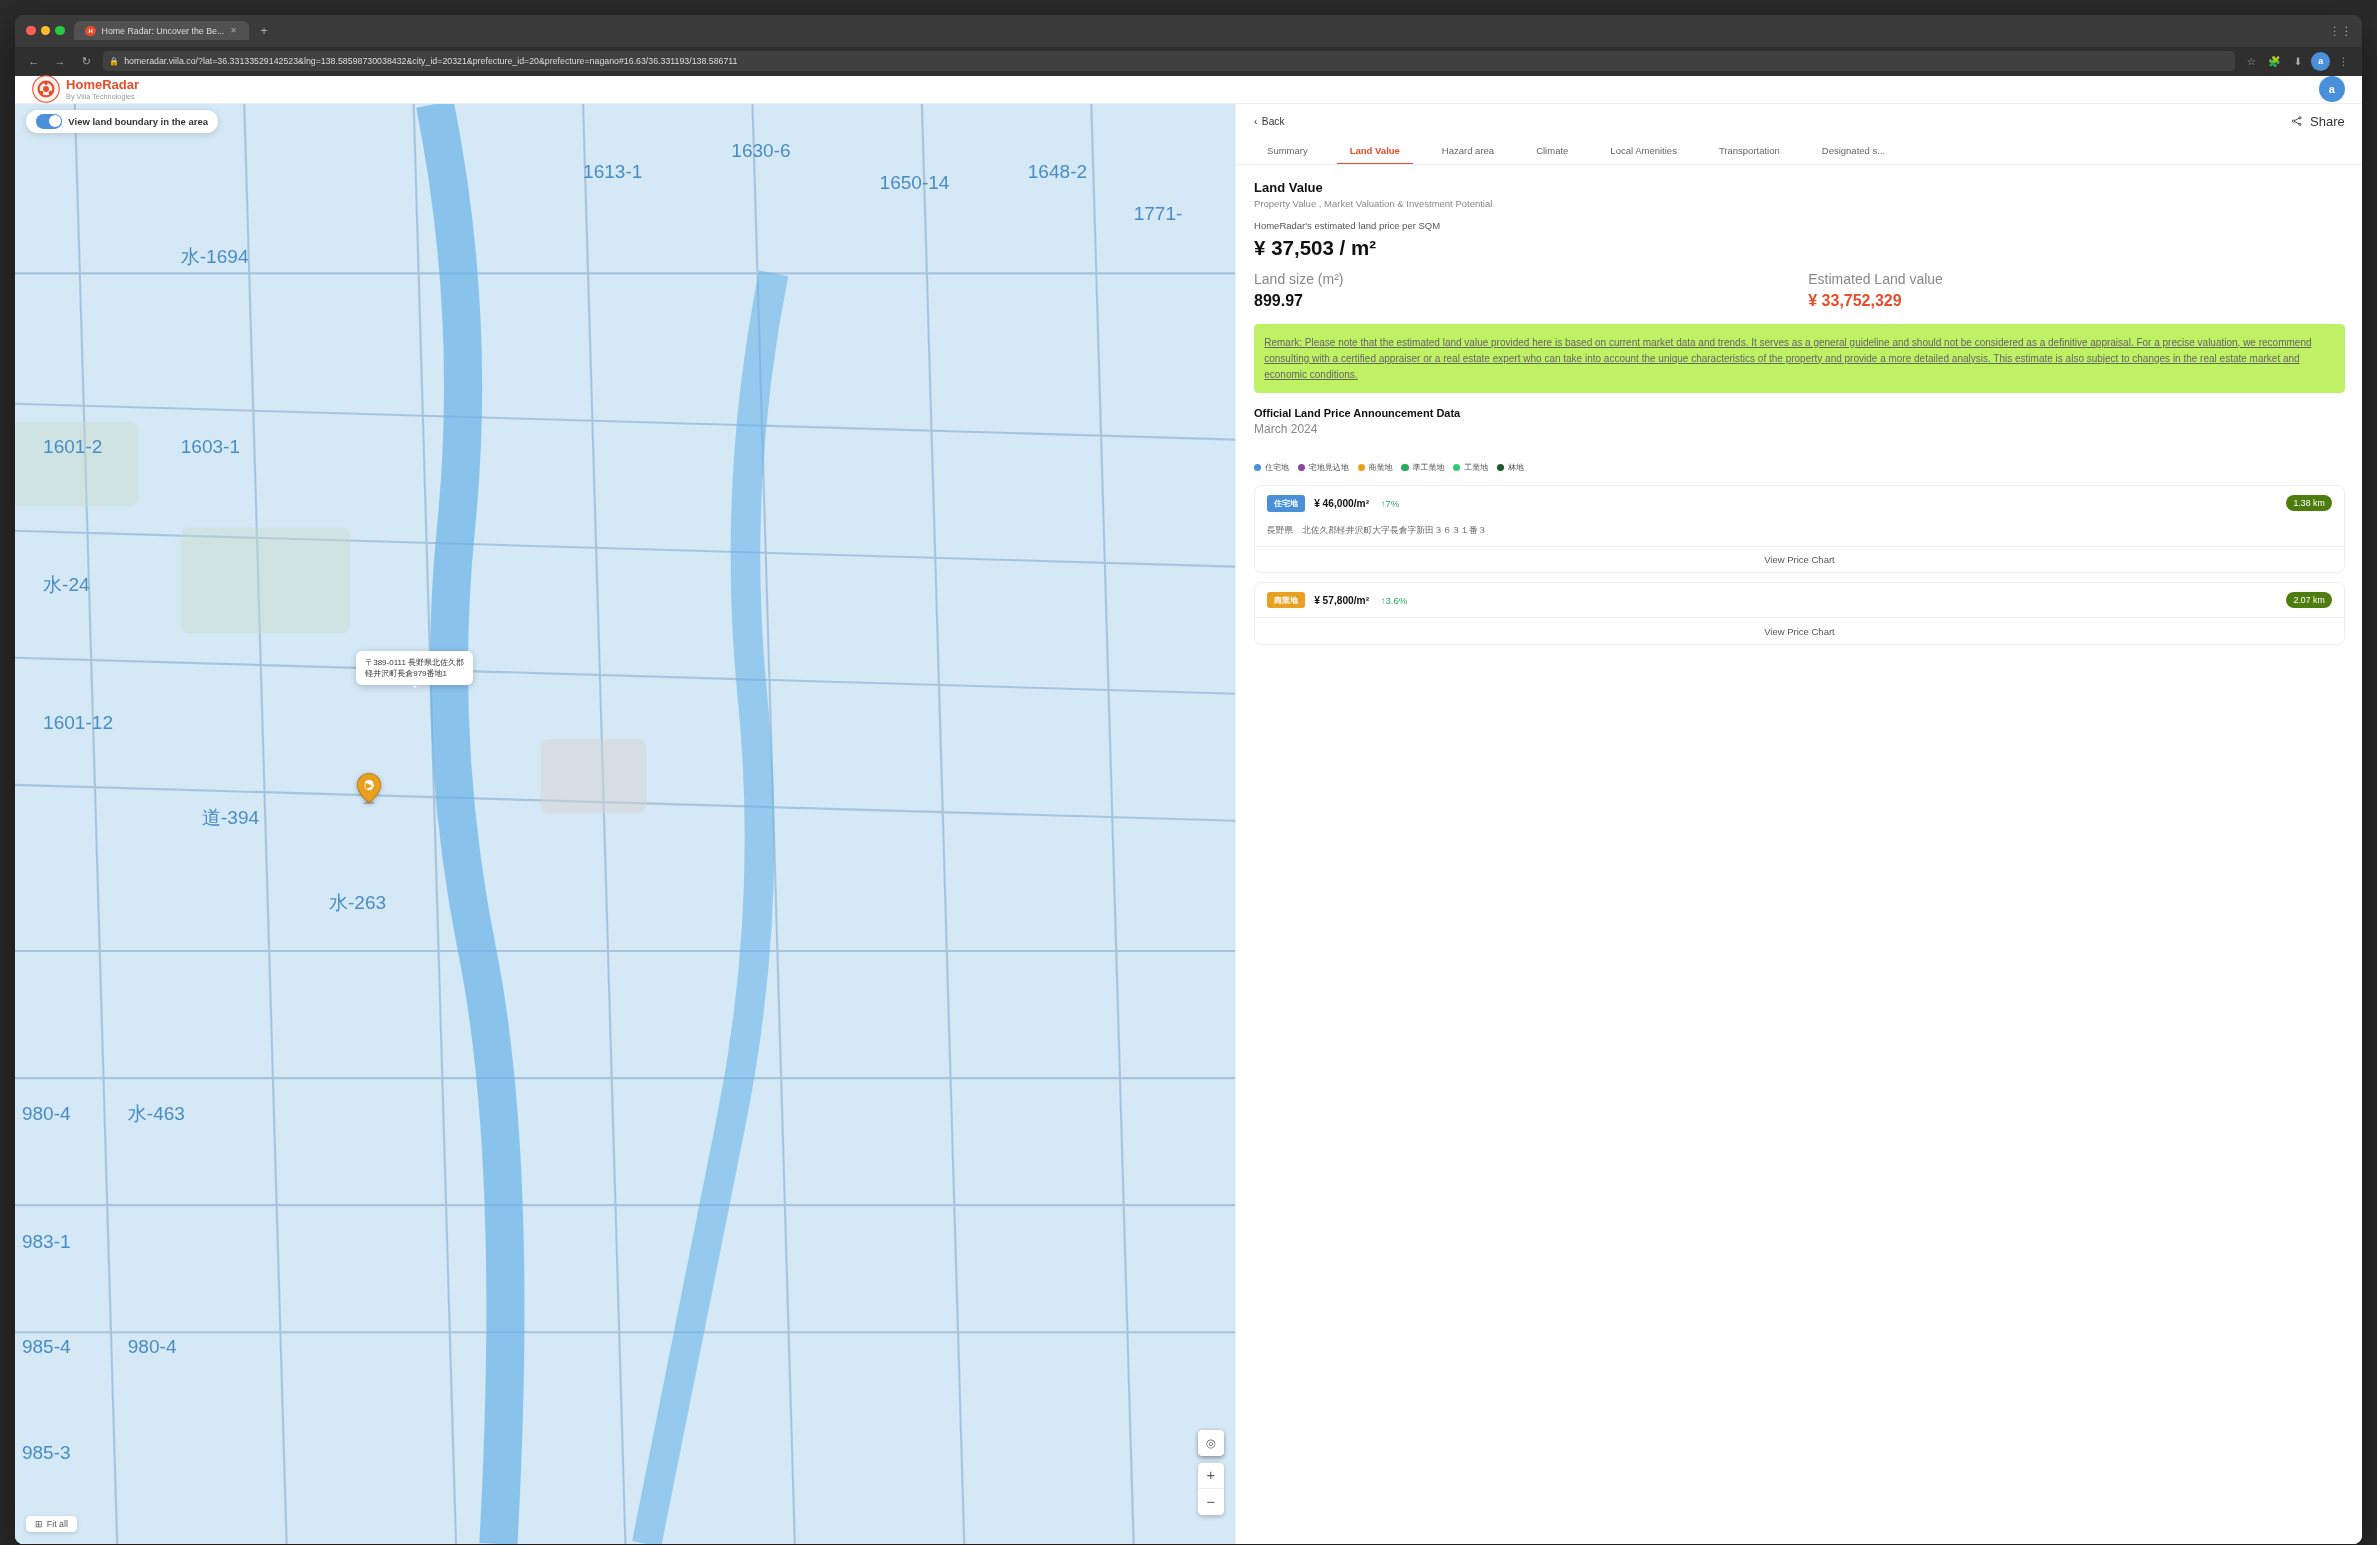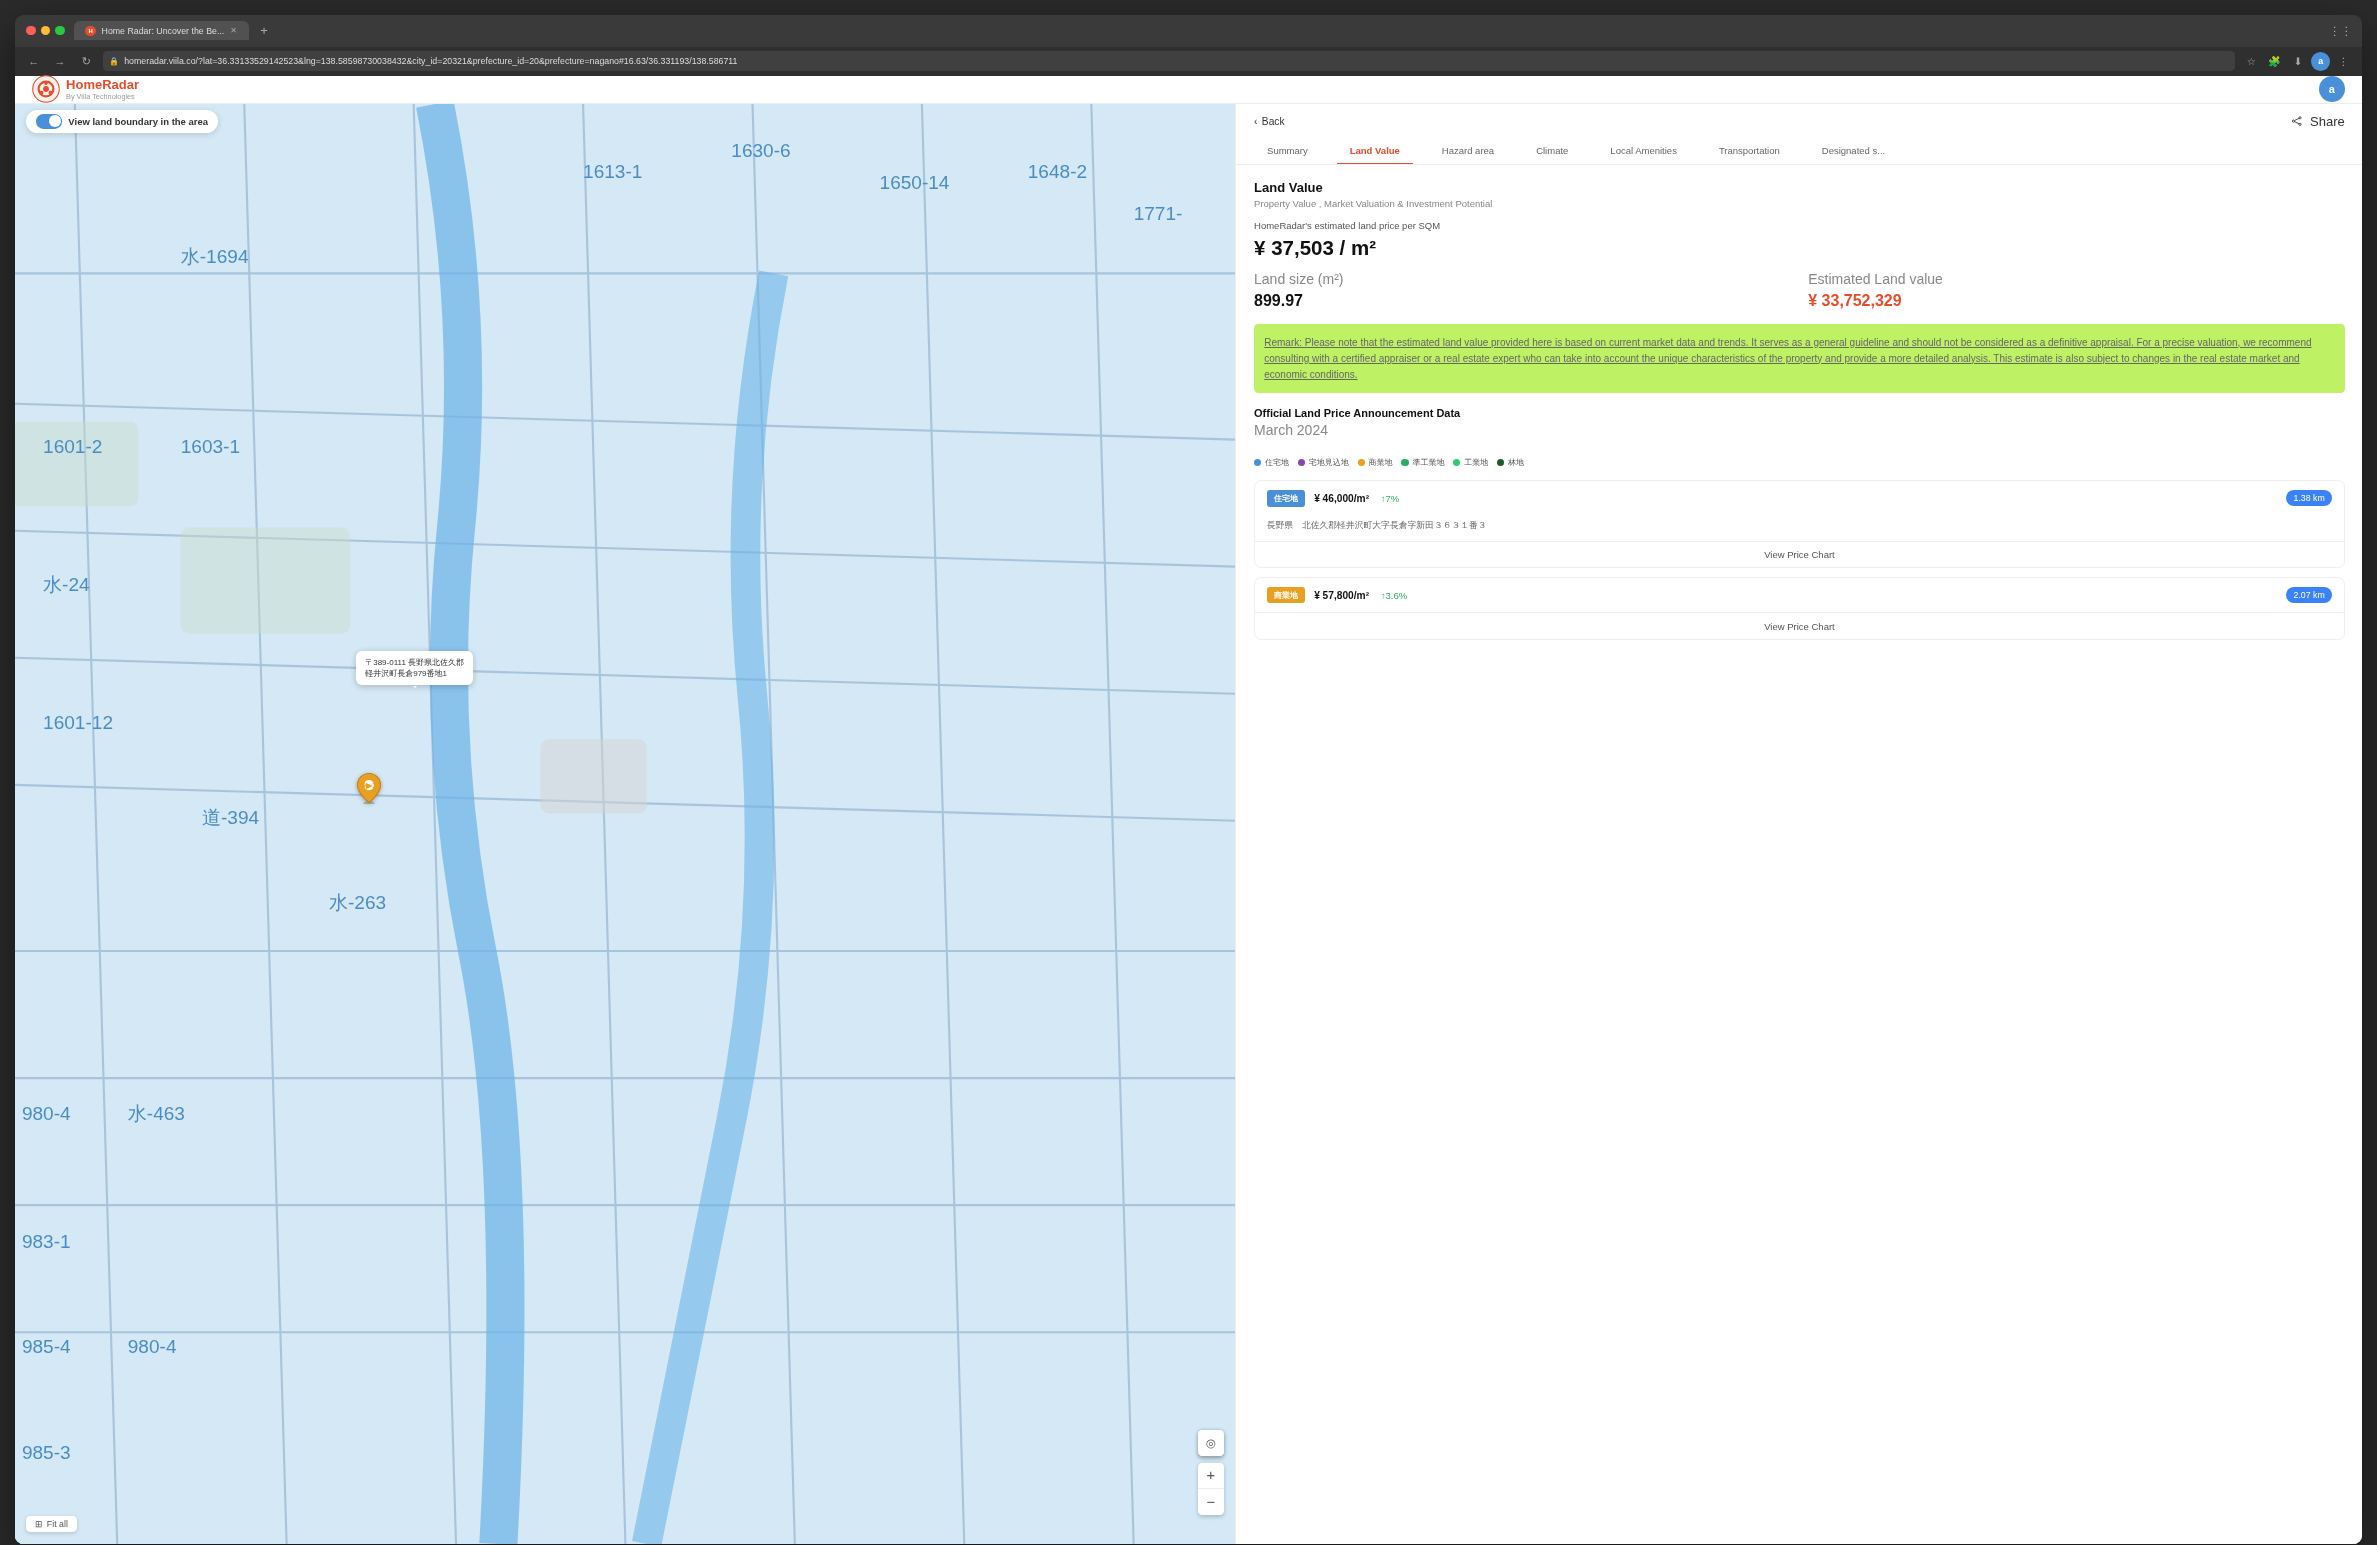--- a/index.html
+++ b/index.html
@@ -420,23 +420,23 @@
       text-decoration: underline;
     }
 
     .official-title {
       font-size: 11px;
       font-weight: 700;
       color: #111;
       margin-bottom: 2.9px;
     }
     .official-date {
-      font-size: 14px;
+      font-size: 12px;
       color: #888;
-      margin-bottom: 19px;
+      margin-bottom: 26px;
     }
 
     .legend-row {
       display: flex;
       gap: 8.8px;
       flex-wrap: wrap;
       margin-bottom: 11.7px;
     }
     .legend-item {
       display: flex;
@@ -477,21 +477,21 @@
       font-weight: 600;
       color: #111;
     }
     .price-card-change {
       font-size: 9.5px;
       color: #27ae60;
       margin-left: 2.9px;
     }
     .price-card-distance {
       margin-left: auto;
-      background: #3b82f6;
+      background: #4d7c0f;
       color: white;
       padding: 2.9px 7.3px;
       border-radius: 8.8px;
       font-size: 8.8px;
     }
     .price-card-address {
       padding: 4.4px 11.7px 8.8px;
       font-size: 8.8px;
       color: #666;
     }

